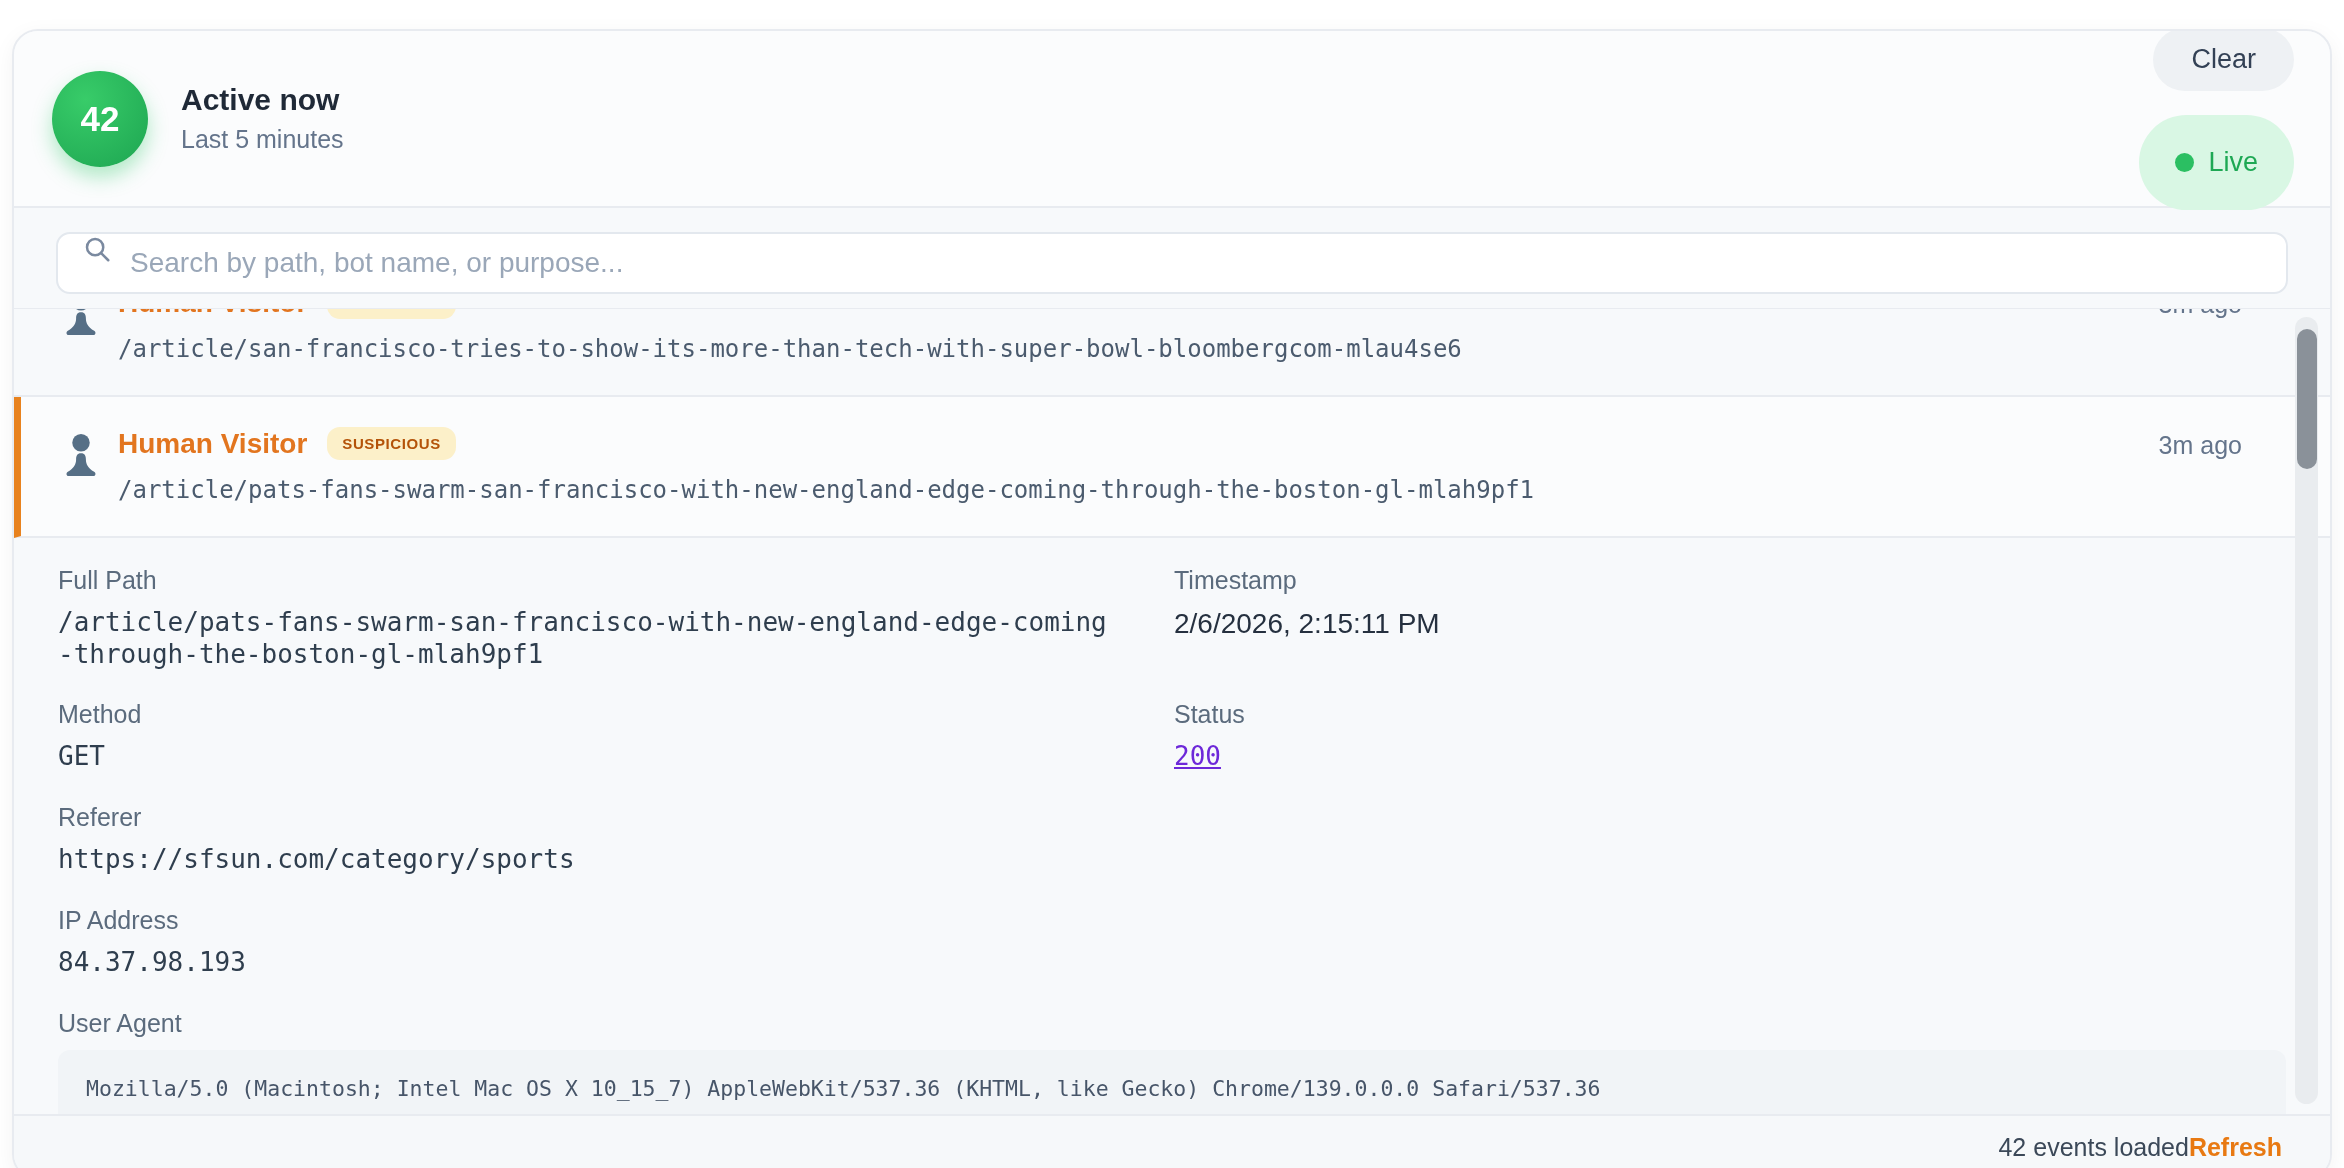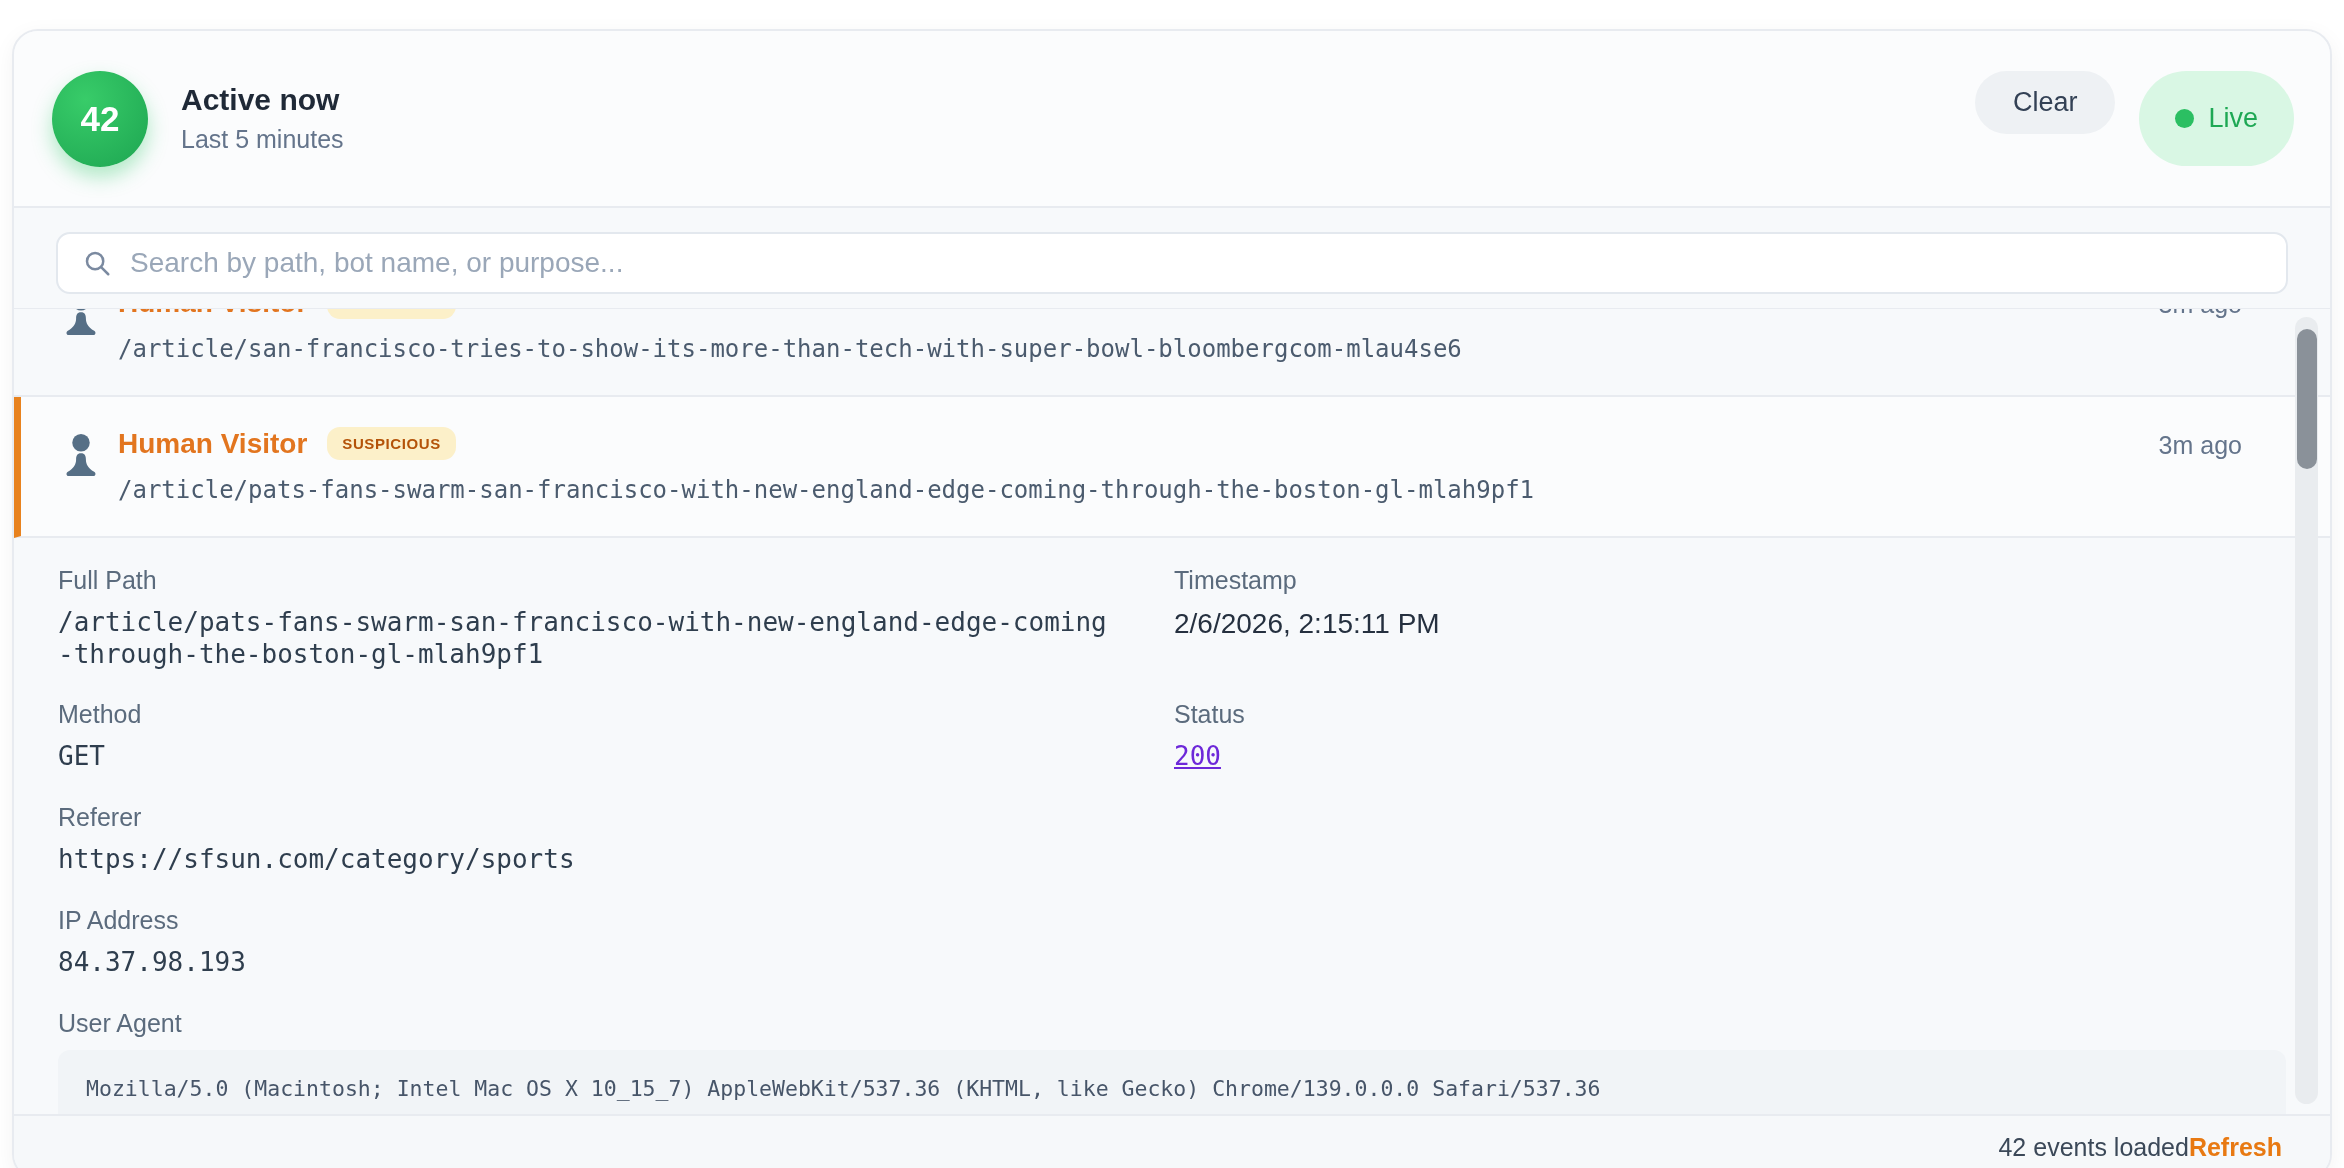--- a/index.html
+++ b/index.html
@@ -30,36 +30,36 @@
   .hdr-sub { font-size:25px; color:#64748b; }
 
   .activity-wrap {
     position:absolute; left:1078px; top:50px; width:226px;
     display:flex; flex-direction:column; align-items:center;
   }
   .activity-label { font-size:25px; color:#475569; transform:translateX(55px); margin-bottom:10px; }
   .activity-bars { display:flex; align-items:flex-end; gap:5px; height:62px; }
   .activity-bars .bar { width:17px; border-radius:4px; }
 
-  .hdr-right { margin-left:auto; display:flex; align-items:flex-start; gap:24px; }
+  .hdr-right { margin-left:auto; display:flex; align-items:flex-end; gap:24px;flex-direction:column; }
   .btn-clear {
     border:none; cursor:pointer; background:#eef1f4; color:#334155;
     font-size:27px; padding:16px 38px; border-radius:999px; font-family:inherit;
   }
   .pill-live {
     display:flex; align-items:center; gap:14px; background:#d9f7e4; color:#1ea854;
     font-size:27px; padding:32px 36px; border-radius:999px;
   }
   .live-dot { width:19px; height:19px; border-radius:50%; background:#2bbf62; }
 
   
   .search-section { flex:none; padding:24px 42px 14px 42px; border-bottom:1px solid #e8ebf0; background:#f7f9fb; }
   .search-box {
     height:62px; background:#ffffff; border:2px solid #e3e8ee; border-radius:14px;
-    display:flex; align-items:center; padding:0 24px;
+    display:flex; padding:0 24px;
   }
   .search-box svg { flex:none; margin-right:18px; }
   .search-input {
     flex:1; border:none; outline:none; background:transparent;
     font-size:28px; color:#334155; font-family:inherit;
   }
   .search-input::placeholder { color:#9aa7b8; }
 
   
   .scroll-area { flex:1; overflow:hidden; position:relative; }

